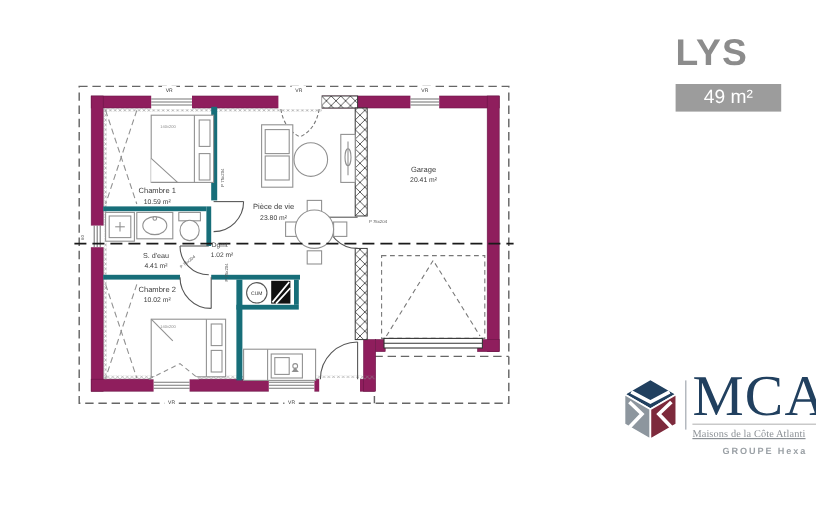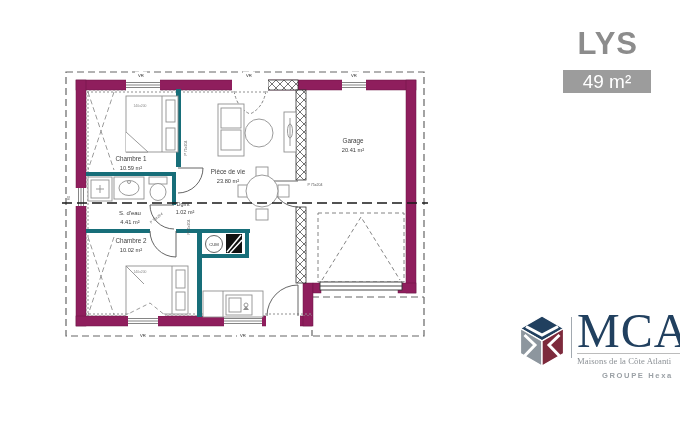--- a/index.html
+++ b/index.html
@@ -3,41 +3,41 @@
 <meta charset="utf-8">
 <style>
   html,body{margin:0;padding:0;}
   body{
     width:680px;height:425px;position:relative;overflow:hidden;
     background:#ffffff;font-family:"Liberation Sans",sans-serif;
   }
   .plan-svg{position:absolute;left:0;top:0;}
   
   .lys-title{
-    position:absolute;left:550px;top:26px;width:88px;text-align:right;
+    position:absolute;left:563px;top:26px;width:88px;text-align:left;
     font-size:31px;font-weight:bold;color:#8c8c8c;letter-spacing:1px;
   }
   .area-box{
     position:absolute;left:563px;top:70px;width:88px;height:23px;
-    background:#9c9c9c;color:#ffffff;font-size:19px;line-height:23px;
+    background:#9c9c9c;color:#ffffff;font-size:16px;line-height:23px;
     text-align:center;
   }
   
   .brand-cube{position:absolute;left:516px;top:312px;}
   .brand-divider{position:absolute;left:571px;top:317px;width:1px;height:41px;background:#a2a9b0;}
   .brand-mca{
     position:absolute;left:577px;top:307px;line-height:1;
     font-family:"Liberation Serif",serif;font-size:48px;color:#21405f;
     letter-spacing:1px;white-space:nowrap;
   }
   .brand-rule{position:absolute;left:577px;top:353px;width:103px;height:1px;background:#bcbcbc;}
   .brand-tagline{
     position:absolute;left:577px;top:356px;
     font-family:"Liberation Serif",serif;font-size:8.6px;color:#8b9095;
-    letter-spacing:0.1px;white-space:nowrap;
+    letter-spacing:0.1px;white-space:nowrap;text-decoration:underline;
   }
   .brand-group{
     position:absolute;left:602px;top:371px;
     font-size:7.6px;font-weight:600;color:#9ba1a6;letter-spacing:1.6px;
     white-space:nowrap;
     text-align:center;
   }
   text{font-family:"Liberation Sans",sans-serif;}
 </style>
 </head>

